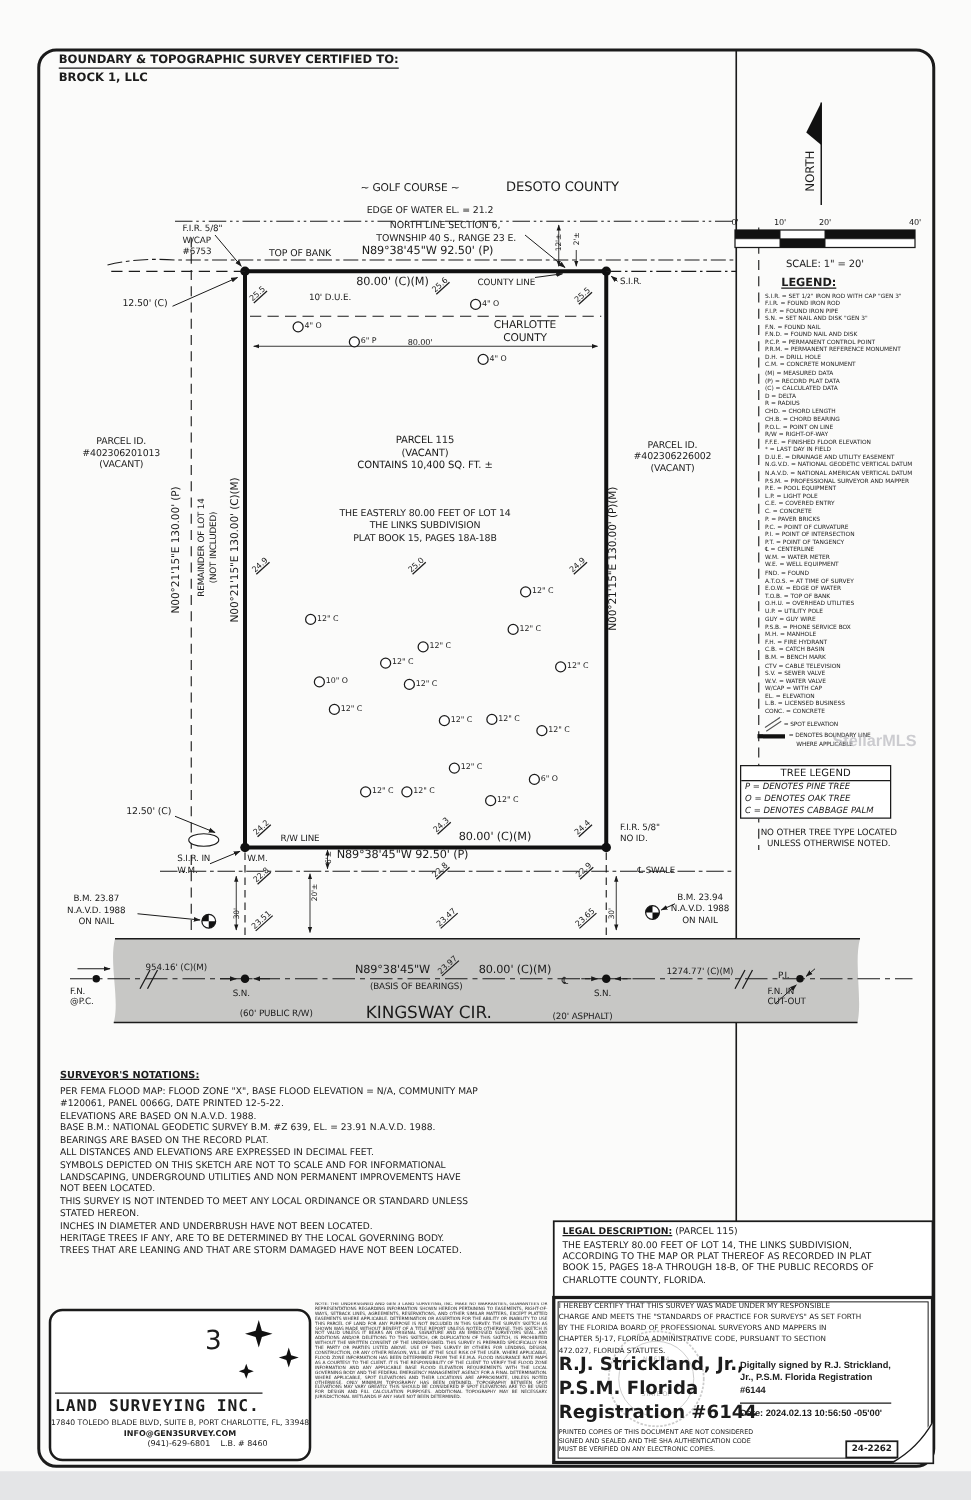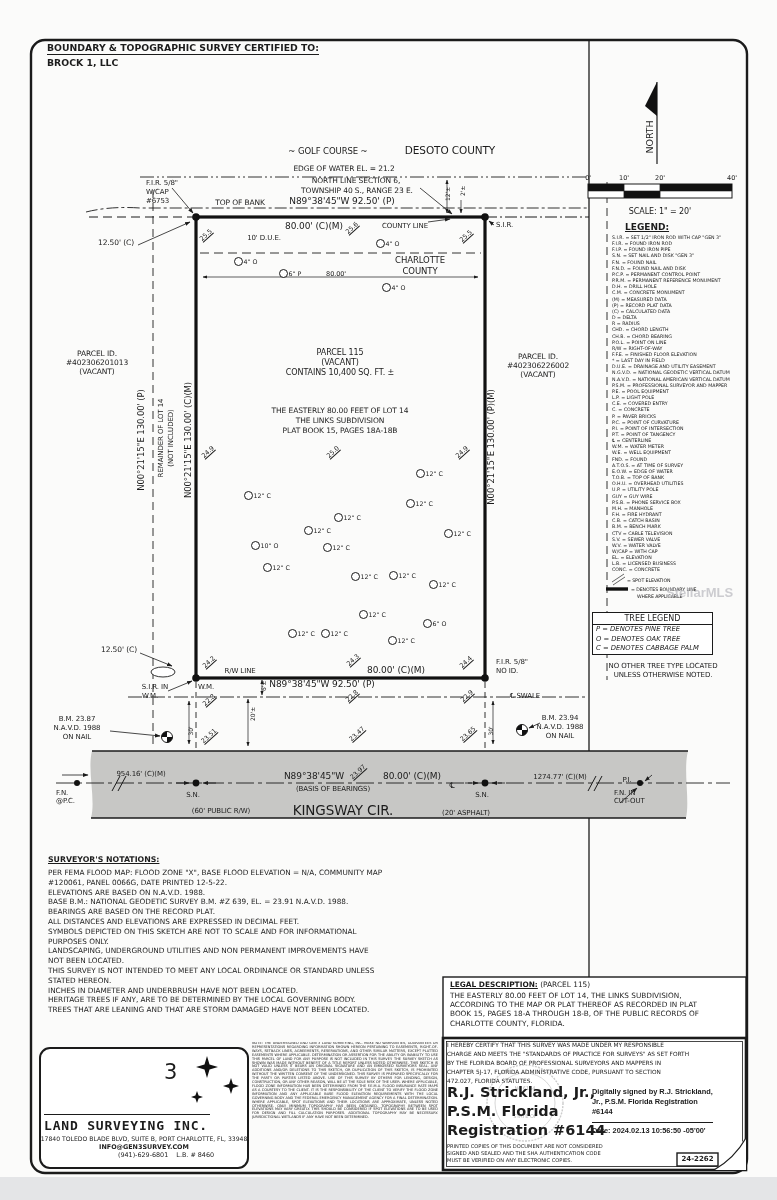--- a/index.html
+++ b/index.html
@@ -471,21 +471,20 @@
   <div class="nt">SURVEYOR'S NOTATIONS:</div>
   <div>
 
   <div class="nl">PER FEMA FLOOD MAP: FLOOD ZONE "X", BASE FLOOD ELEVATION = N/A, COMMUNITY MAP</div>
       <div class="nl">#120061, PANEL 0066G, DATE PRINTED 12-5-22.</div>
       <div class="nl">ELEVATIONS ARE BASED ON N.A.V.D. 1988.</div>
       <div class="nl">BASE B.M.: NATIONAL GEODETIC SURVEY B.M. #Z 639, EL. = 23.91 N.A.V.D. 1988.</div>
       <div class="nl">BEARINGS ARE BASED ON THE RECORD PLAT.</div>
       <div class="nl">ALL DISTANCES AND ELEVATIONS ARE EXPRESSED IN DECIMAL FEET.</div>
       <div class="nl">SYMBOLS DEPICTED ON THIS SKETCH ARE NOT TO SCALE AND FOR INFORMATIONAL</div>
-      <div class="nl">PURPOSES ONLY.</div>
       <div class="nl">LANDSCAPING, UNDERGROUND UTILITIES AND NON PERMANENT IMPROVEMENTS HAVE</div>
       <div class="nl">NOT BEEN LOCATED.</div>
       <div class="nl">THIS SURVEY IS NOT INTENDED TO MEET ANY LOCAL ORDINANCE OR STANDARD UNLESS</div>
       <div class="nl">STATED HEREON.</div>
       <div class="nl">INCHES IN DIAMETER AND UNDERBRUSH HAVE NOT BEEN LOCATED.</div>
       <div class="nl">HERITAGE TREES IF ANY, ARE TO BE DETERMINED BY THE LOCAL GOVERNING BODY.</div>
       <div class="nl">TREES THAT ARE LEANING AND THAT ARE STORM DAMAGED HAVE NOT BEEN LOCATED.</div>
     </div>
 </div>
 

